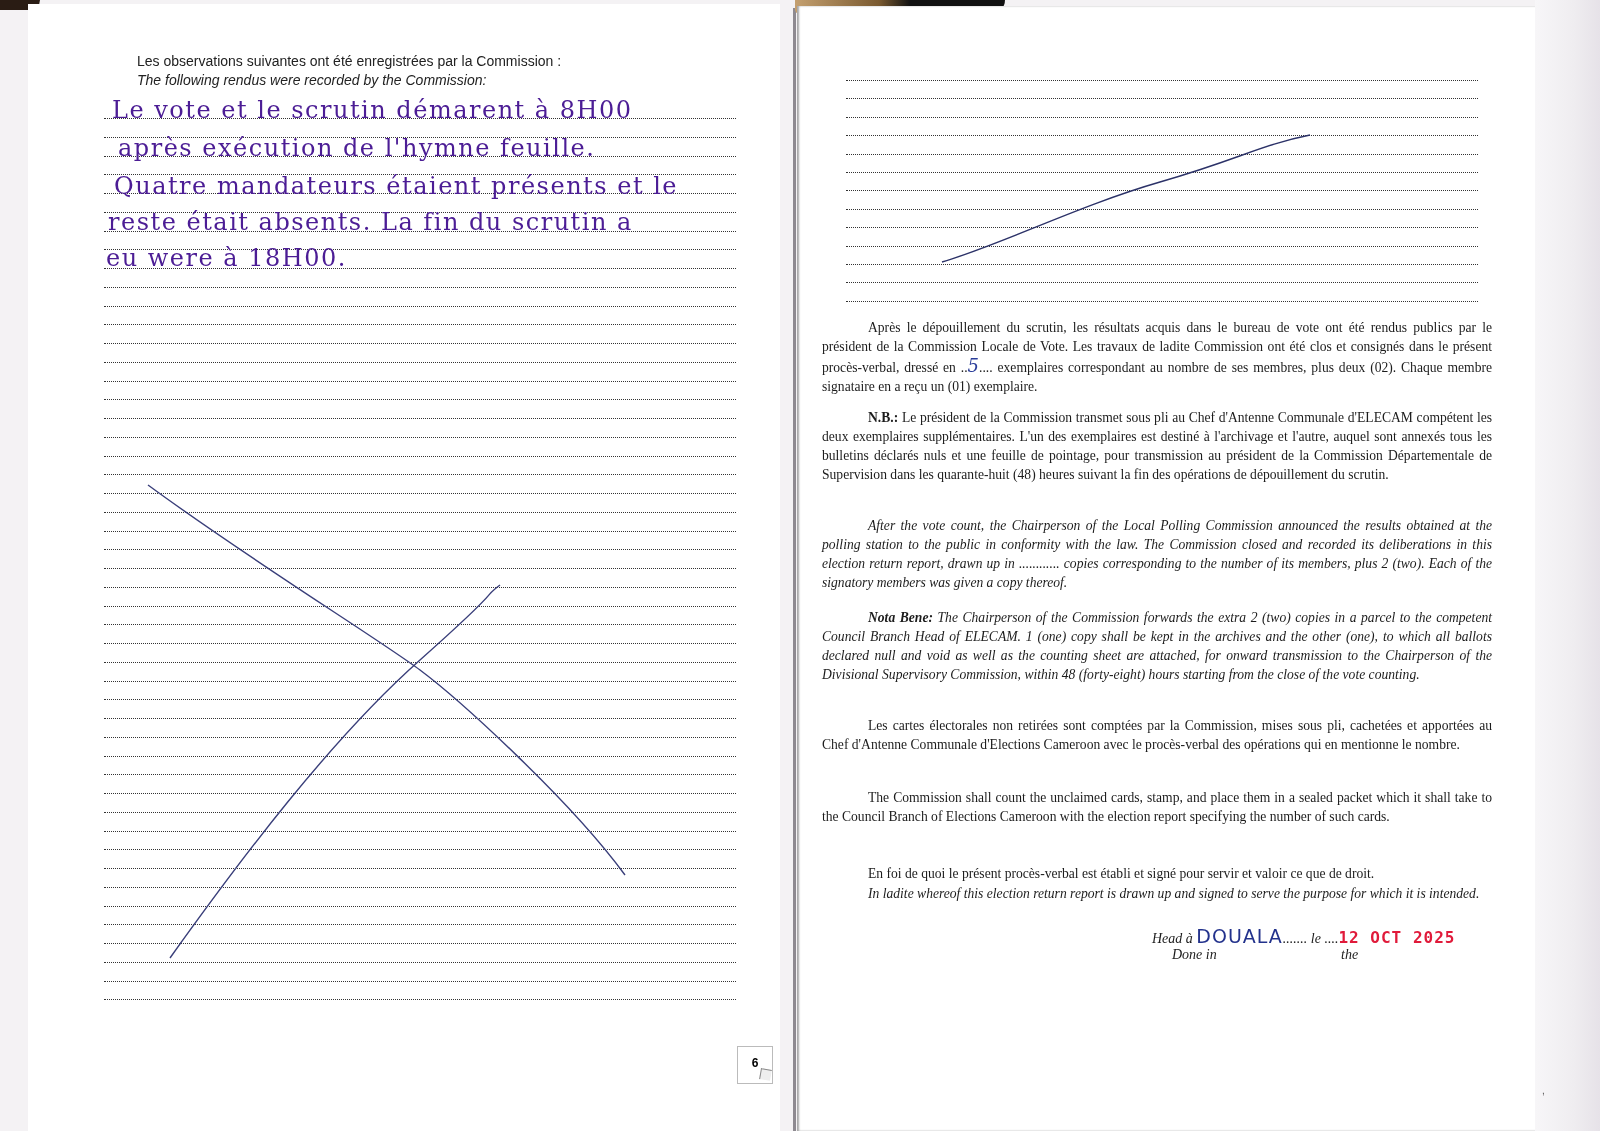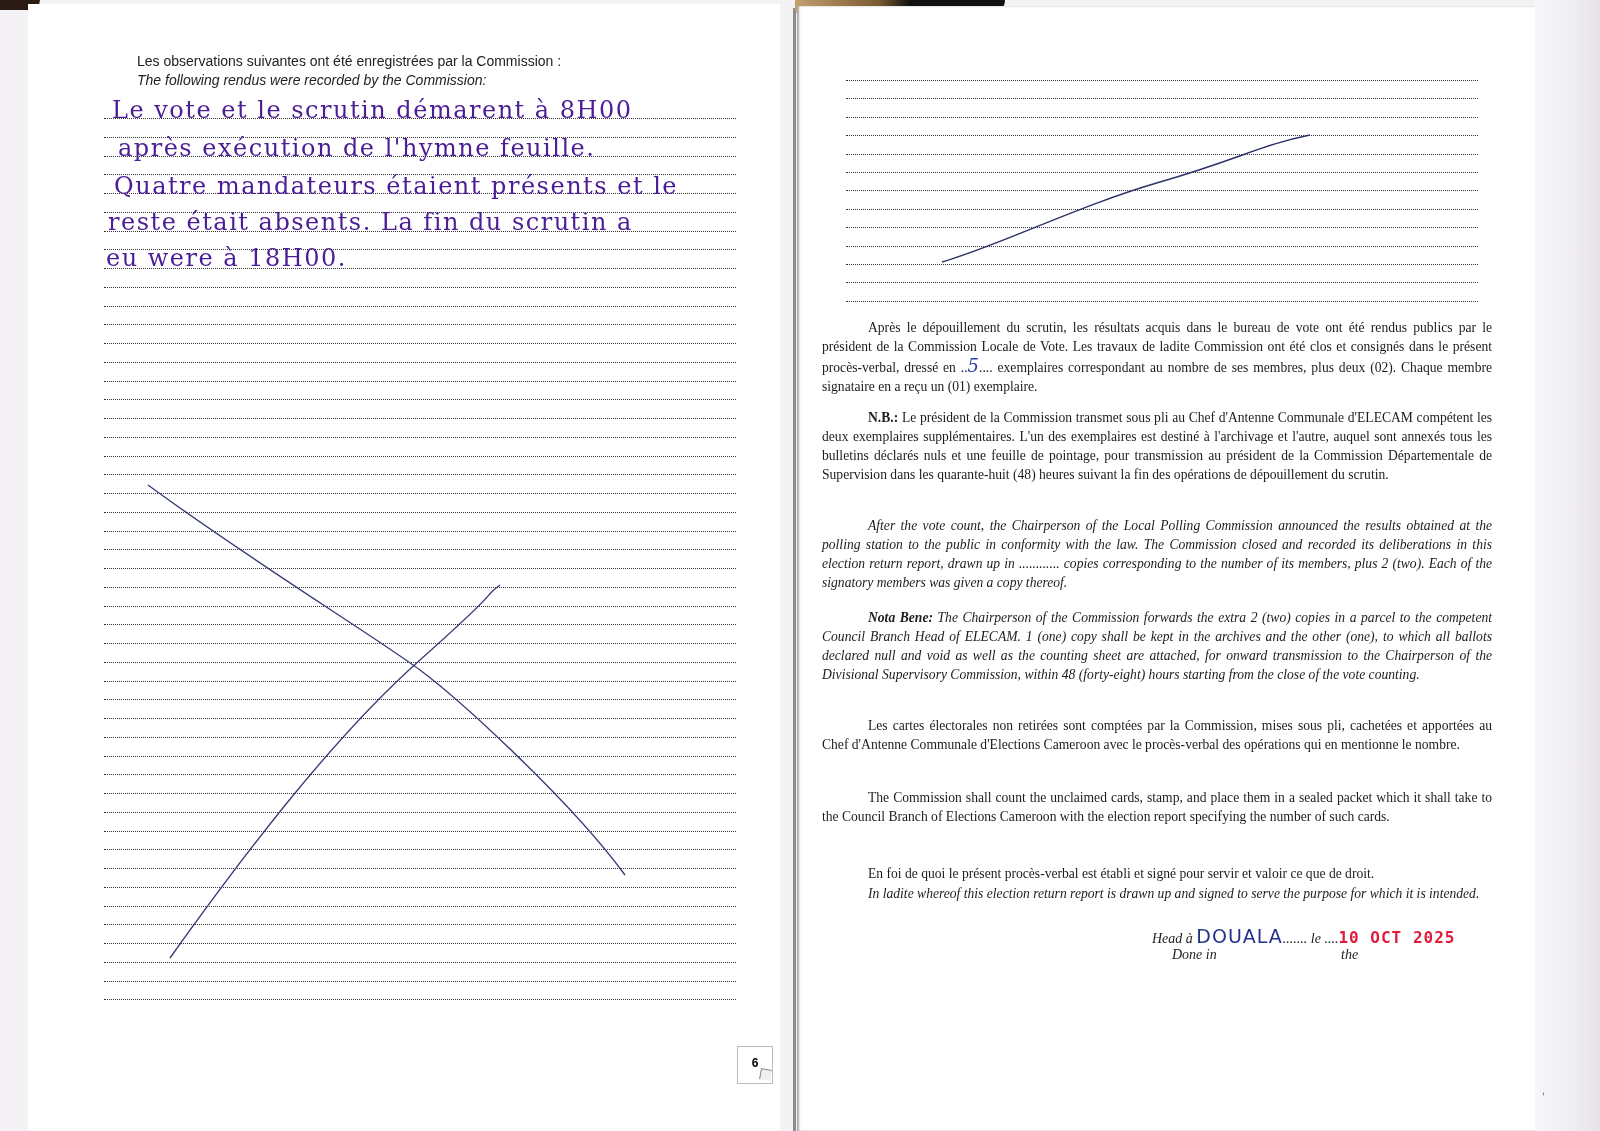--- a/index.html
+++ b/index.html
@@ -168,21 +168,21 @@
 </div>
 
 <div class="body-text it" style="top:884px;">
   <span class="indent"></span><span>In ladite whereof this election return report is drawn up and signed to serve the purpose for which it is intended.</span>
 </div>
 
 <div class="sig" style="left:1152px; top:925px;">
   <span>Head à</span>
   <span class="place">DOUALA</span><span>.......</span>
   <span>le</span>
-  <span>....</span><span class="stamp">10 OCT 2025</span>
+  <span>....</span><span class="stamp">12 OCT 2025</span>
 </div>
 <div class="sig" style="left:1172px; top:947px;font-family:Liberation Serif, serif;">Done in</div>
 <div class="sig" style="left:1341px; top:947px;">the</div>
 
 <svg class="overlay" width="1600" height="1131">
   <path d="M148 485 C 250 560, 380 640, 420 670 S 570 800, 625 875" stroke="#3a3f7a" stroke-width="1.4" fill="none"></path>
   <path d="M170 958 C 240 860, 330 740, 420 660 S 480 600, 500 585" stroke="#3a3f7a" stroke-width="1.4" fill="none"></path>
   <path d="M942 262 C 1000 245, 1080 205, 1160 182 S 1260 145, 1310 135" stroke="#2c3268" stroke-width="1.4" fill="none"></path>
 </svg>
 

